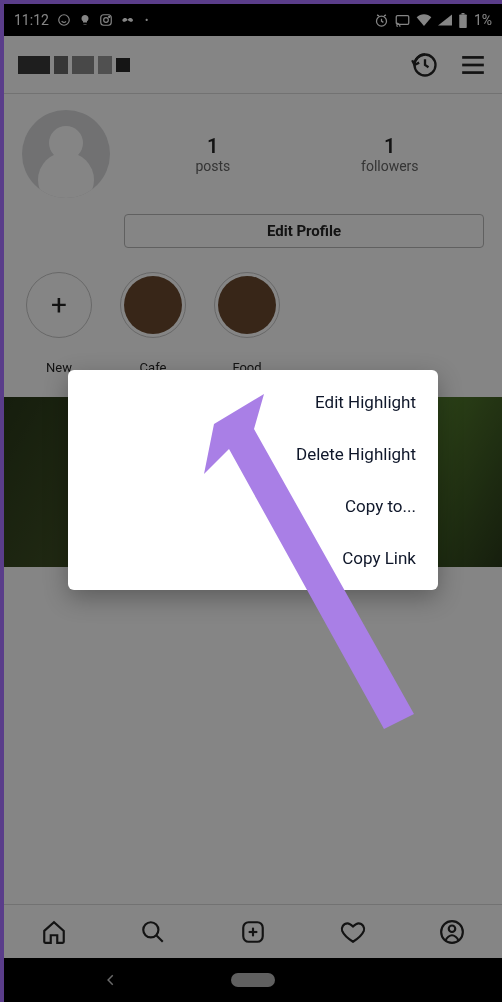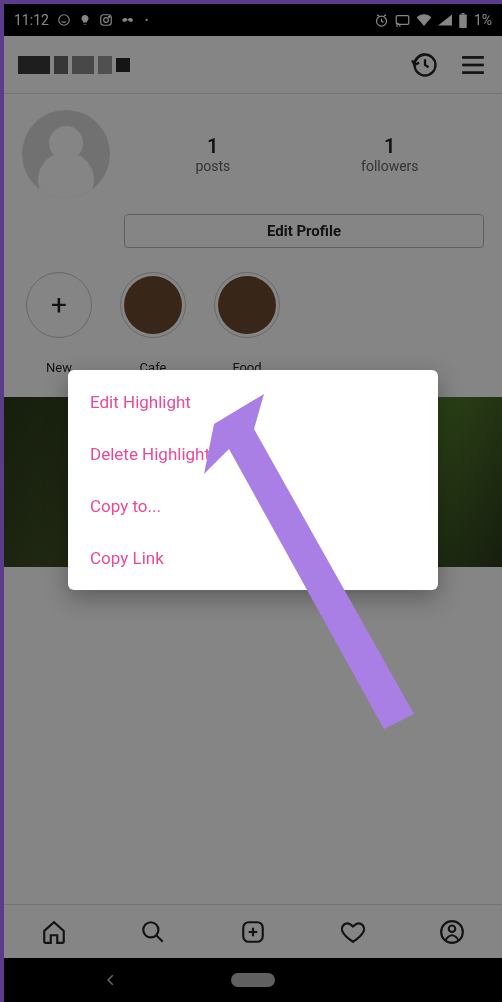--- a/index.html
+++ b/index.html
@@ -48,21 +48,21 @@
   
   .android-nav { position: absolute; bottom: 0; left: 0; right: 0; height: 44px; background: #000; display: flex; align-items: center; justify-content: center; }
   .nav-pill { width: 44px; height: 14px; border-radius: 8px; background: #b9b9b9; }
   .nav-back { position: absolute; left: 100px; color: #d0d0d0; font-size: 18px; }
 
   
   .dim { position: absolute; inset: 0; background: rgba(0,0,0,0.48); }
 
   
   .popup { position: absolute; top: 366px; left: 64px; right: 64px; background: #fff; border-radius: 6px; padding: 6px 0; box-shadow: 0 8px 24px rgba(0,0,0,0.3); }
-  .popup-item { padding: 16px 22px; font-size: 17px; color: #ec4899; }
+  .popup-item { padding: 16px 22px; font-size: 17px; color: #0f172a; text-align: right; }
 
   
   .arrow-svg { position: absolute; top: 380px; left: 180px; width: 260px; height: 420px; pointer-events: none; }
 
   svg { display: block; }
 </style>
 </head>
 <body>
 
 <div class="screen">

